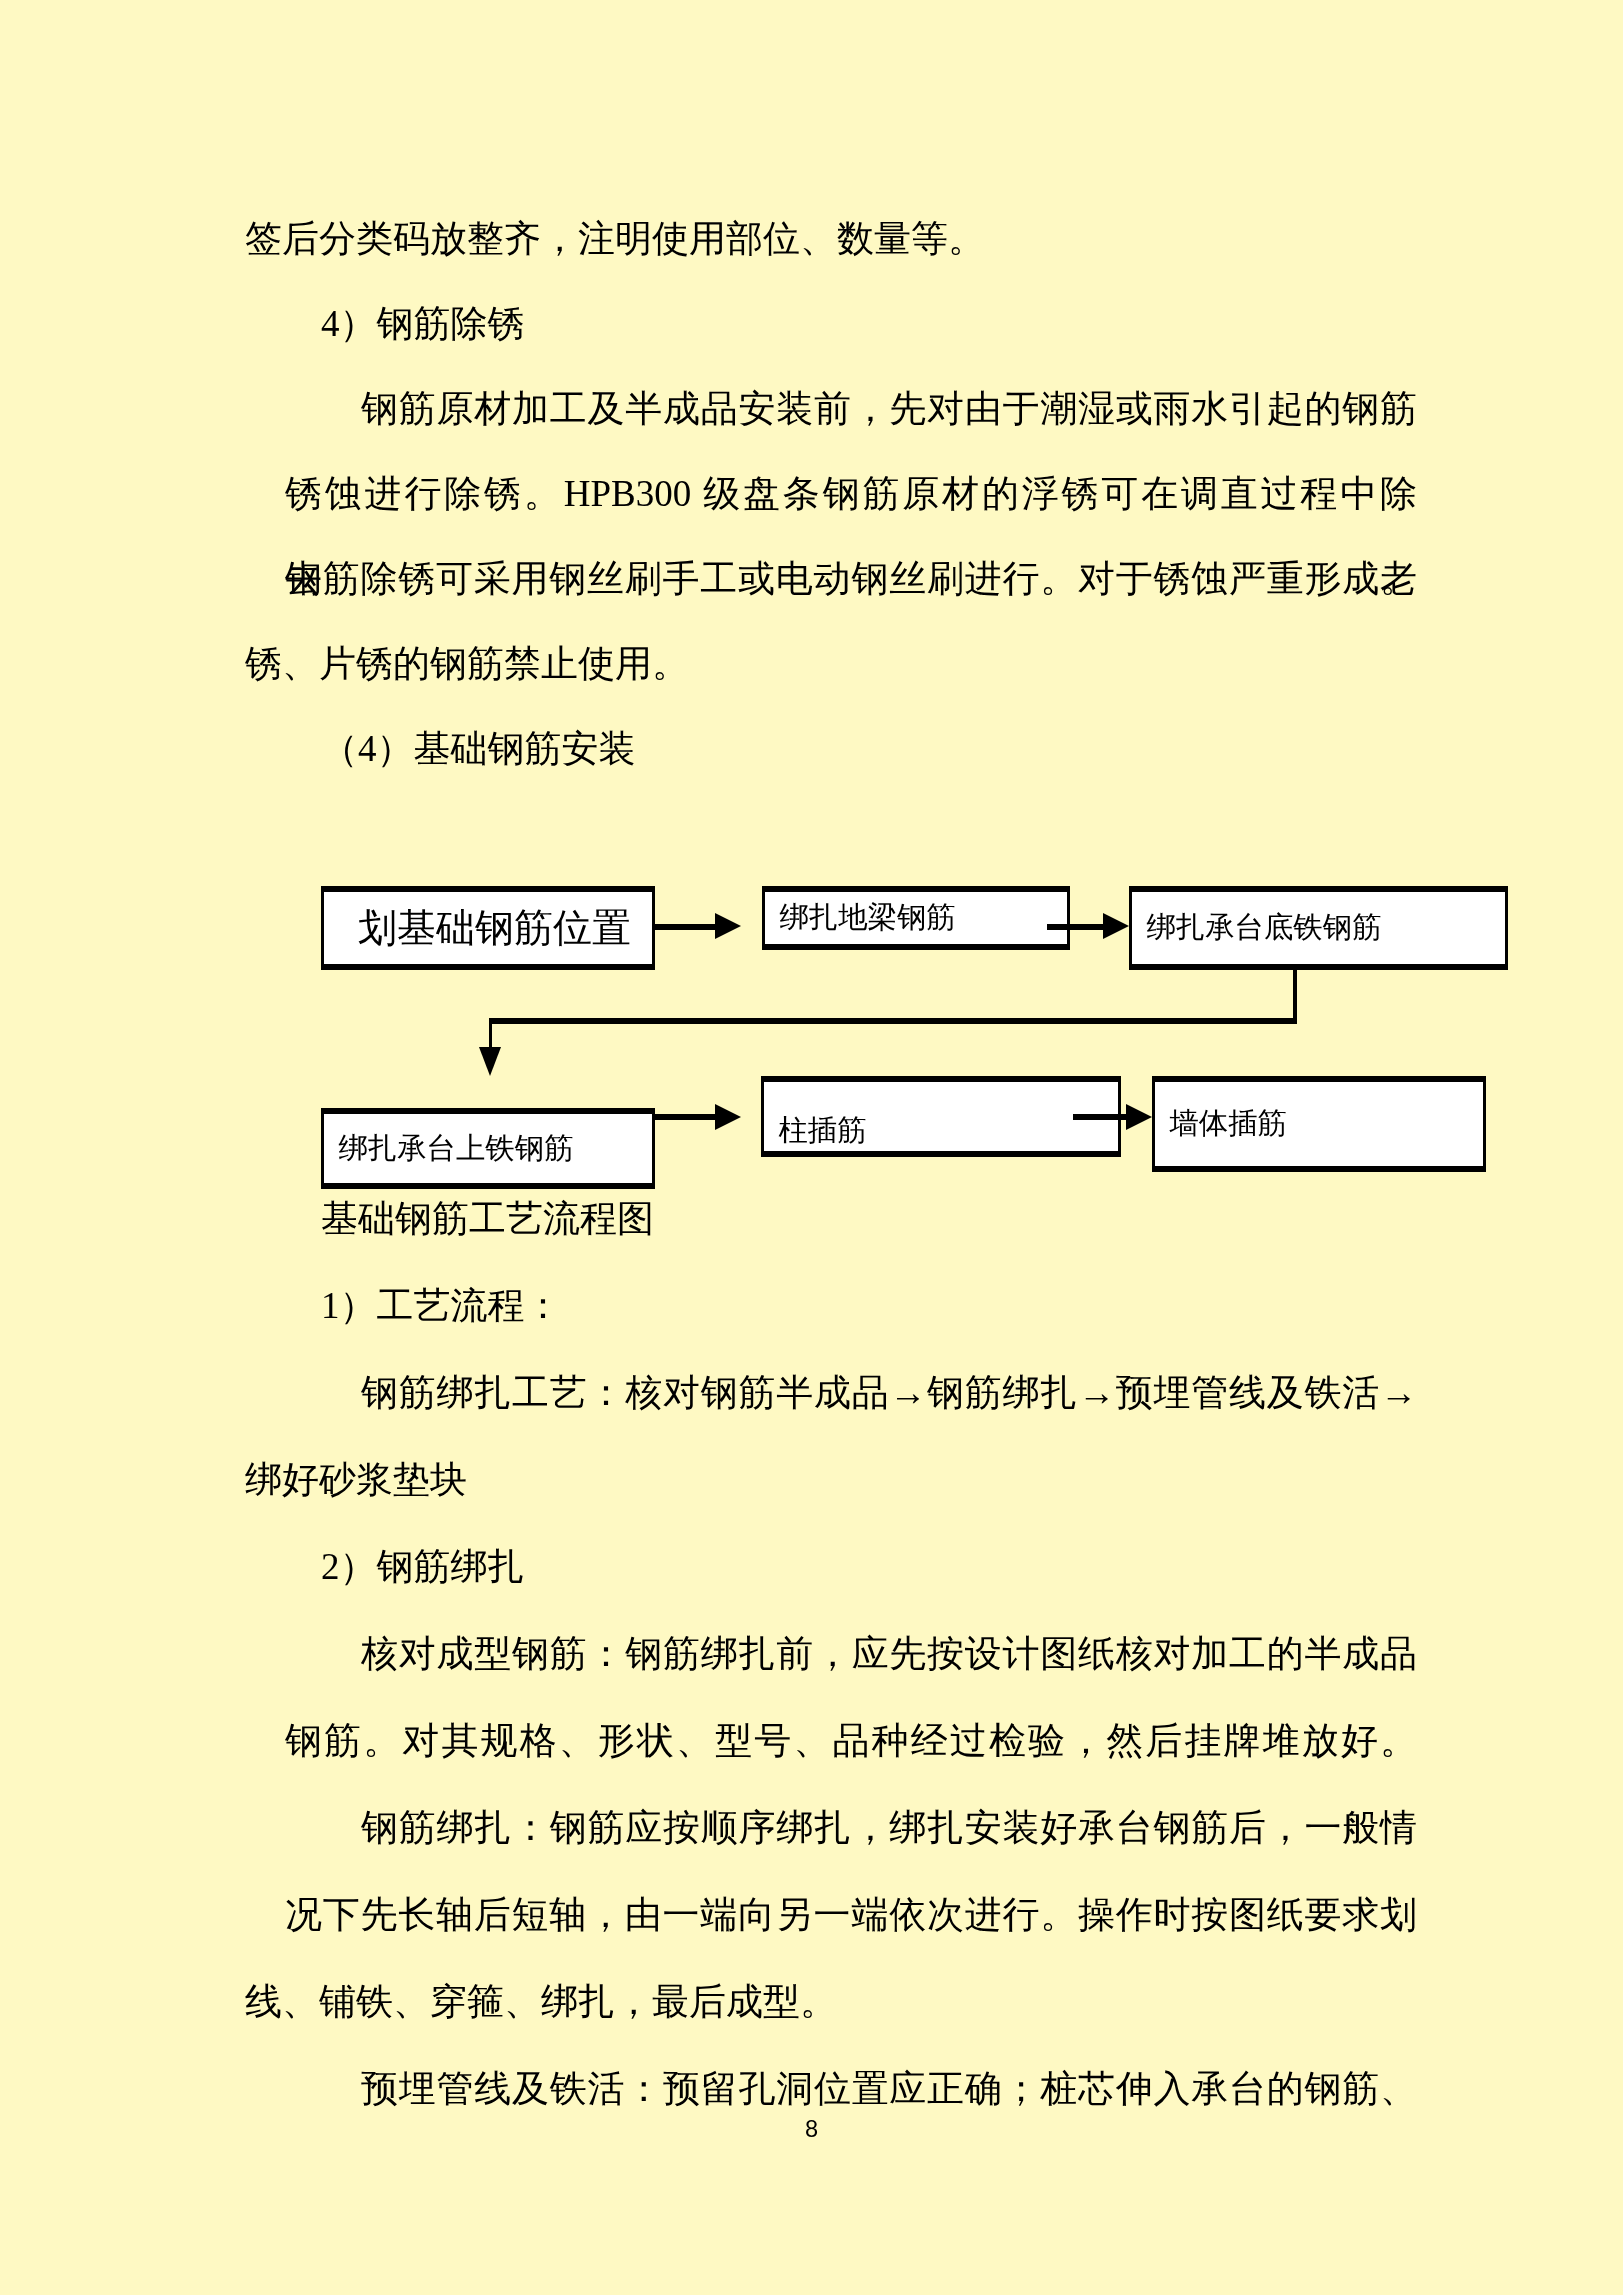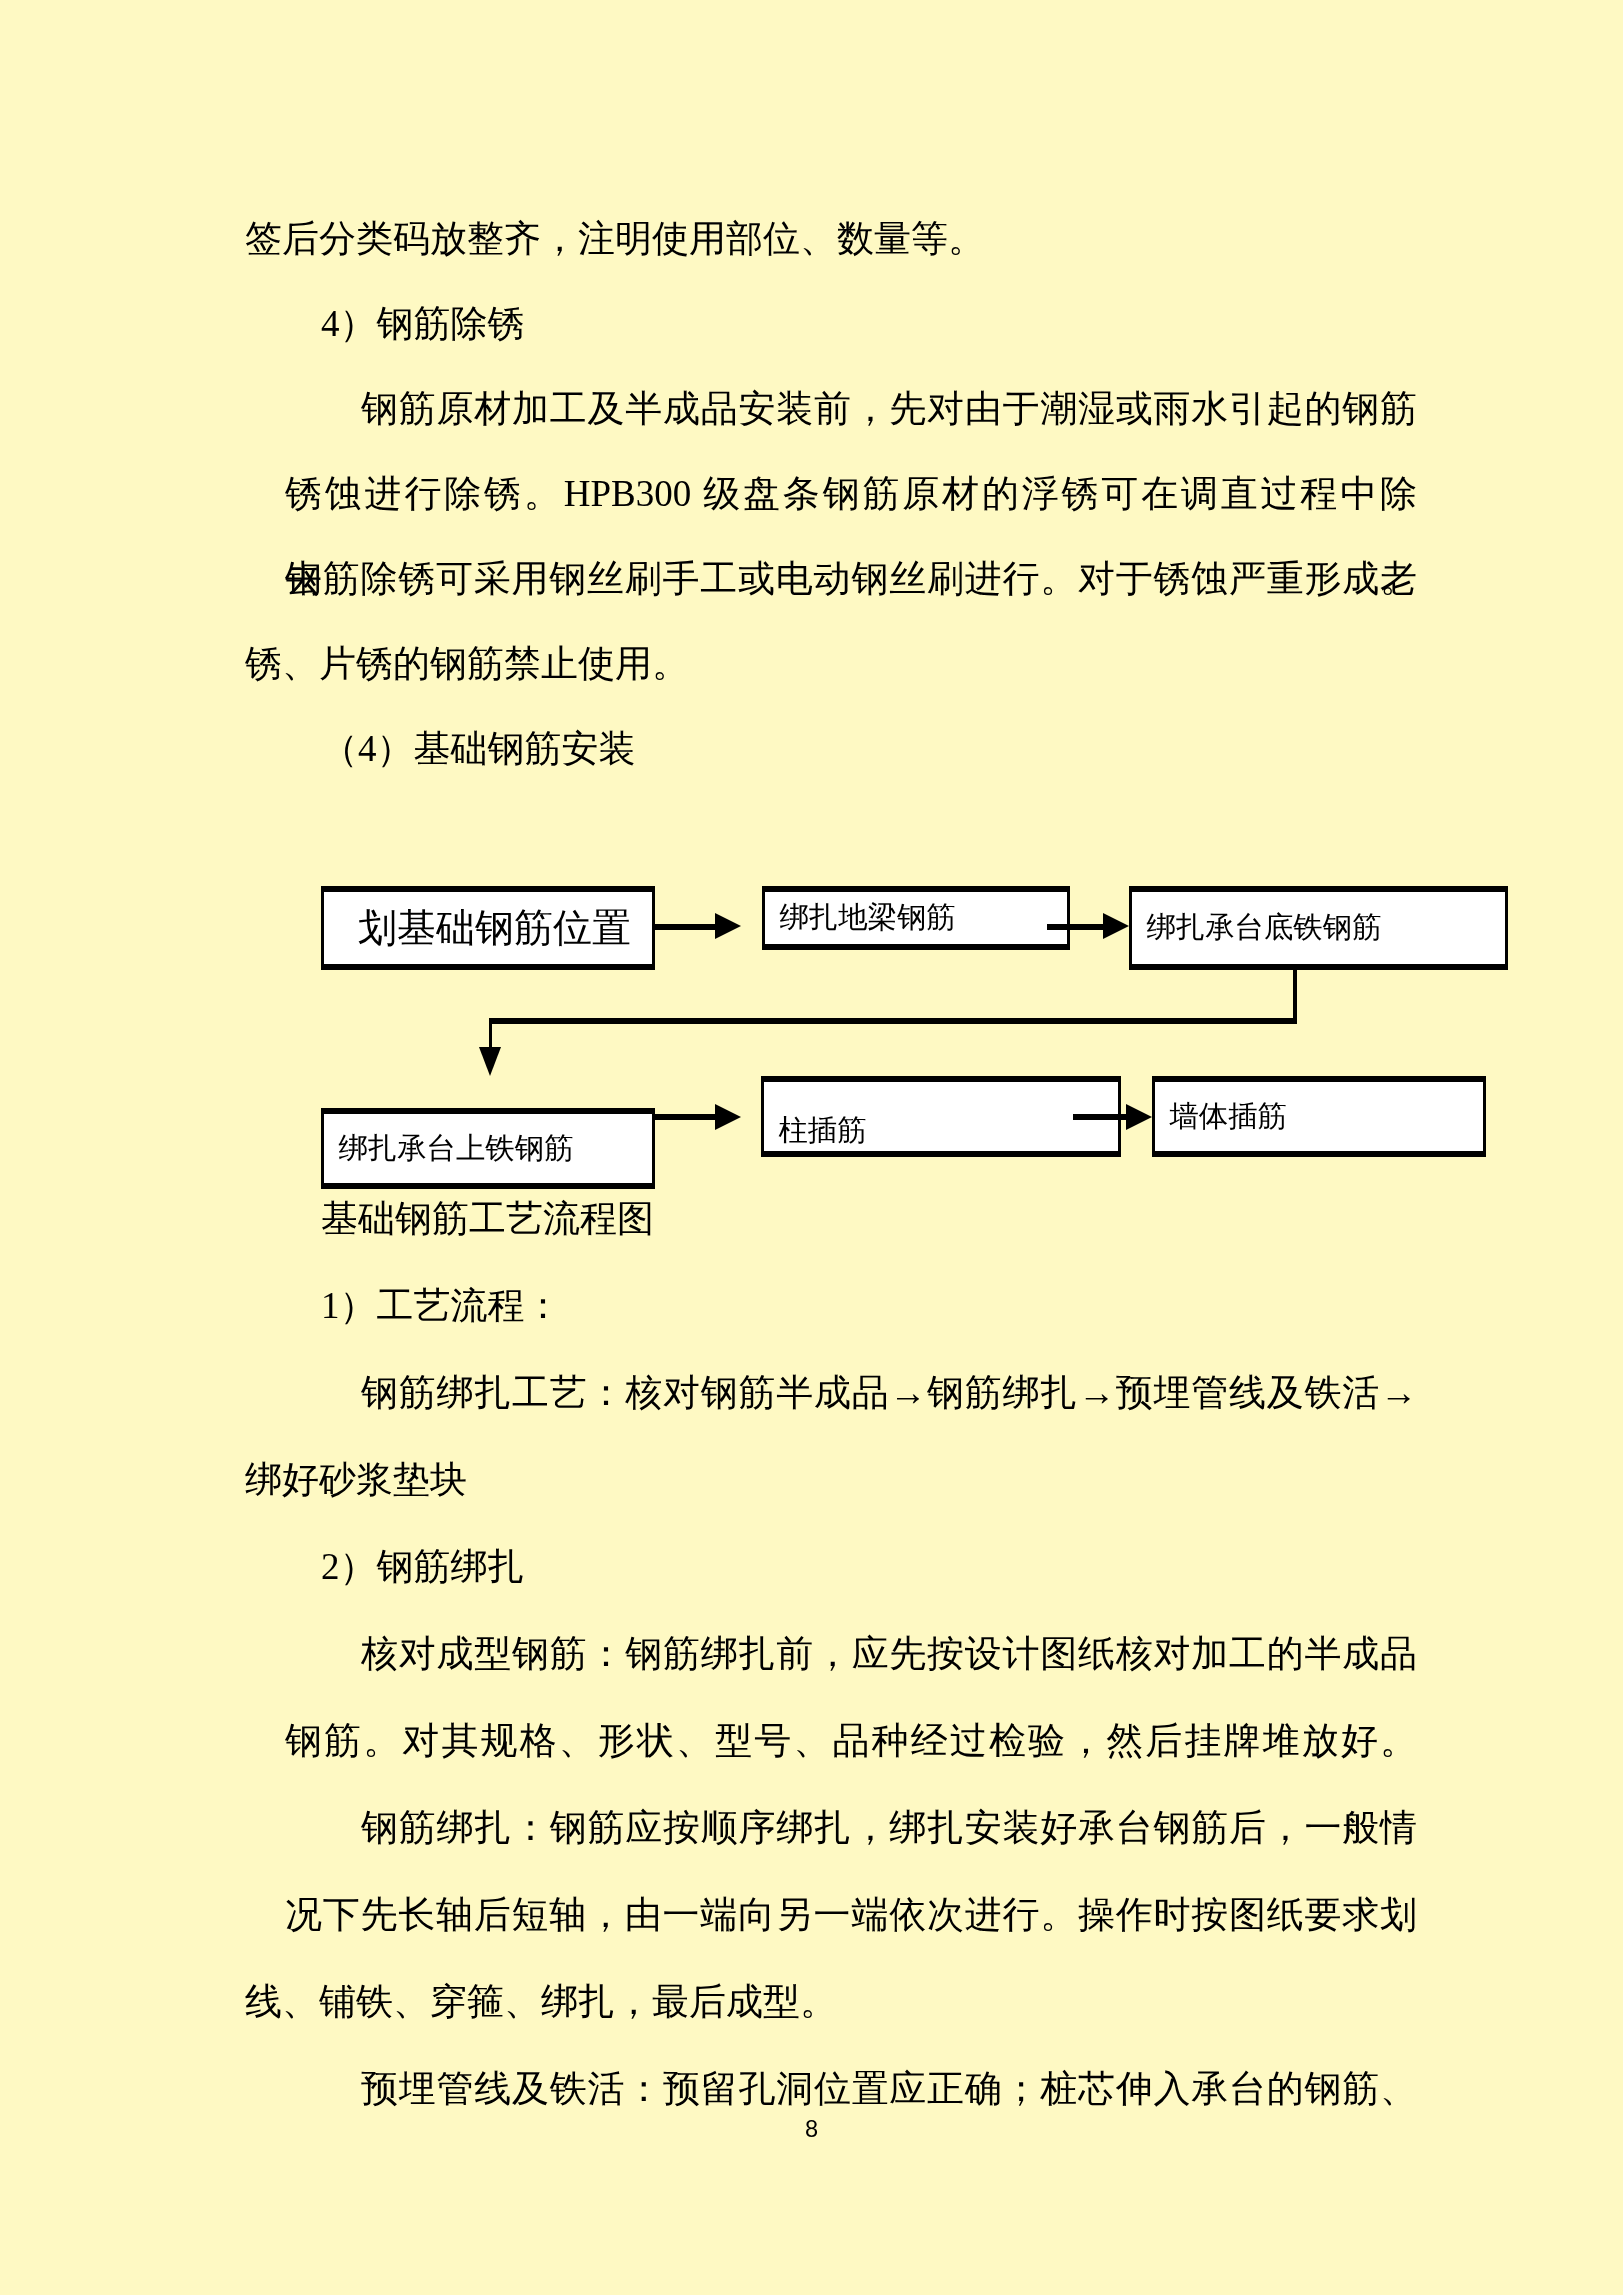--- a/index.html
+++ b/index.html
@@ -47,21 +47,21 @@
   .fcbox.first {
     justify-content: center;
     padding-left: 13px;
     font-size: 39px;
   }
   .b1 { left: 321px;  top: 886px; width: 334px; height: 84px; }
   .b2 { left: 762px; top: 886px; width: 308px; height: 64px; }
   .b3 { left: 1129px; top: 886px; width: 379px; height: 84px; }
   .b4 { left: 321px;  top: 1108px; width: 334px; height: 81px; }
   .b5 { left: 761px; top: 1076px; width: 360px; height: 81px; align-items: flex-end; }
-  .b6 { left: 1152px; top: 1076px; width: 334px; height: 81px; font-family: Liberation Serif, serif; }
+  .b6 { left: 1152px; top: 1076px; width: 334px; height: 96px; font-family: Liberation Serif, serif; }
   
   .shaft { position: absolute; background: #000000; }
   .sh1 { left: 654px; top: 924px; width: 63px;  height: 5.9px; }
   .sh2 { left: 1047px; top: 924px; width: 59px;  height: 5.9px; }
   .sh3 { left: 654px; top: 1114px; width: 63px;  height: 5.9px; }
   .sh4 { left: 1073px; top: 1114px; width: 55px;  height: 5.9px; }
   .cn1 { left: 1293px; top: 968px; width: 3.9px;    height: 54px; }
   .cn2 { left: 489px;  top: 1018px; width: 808px; height: 5.9px;  }
   .cn3 { left: 489px;  top: 1024px; width: 3.3px;    height: 26px; }
   

